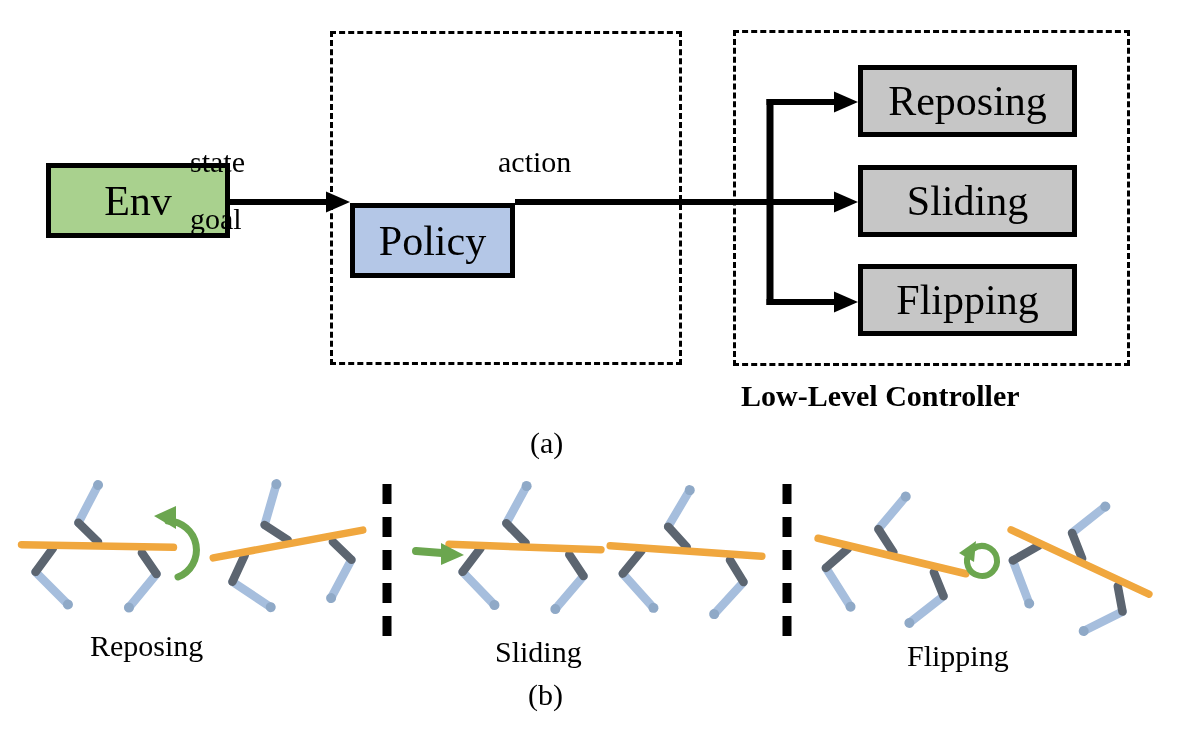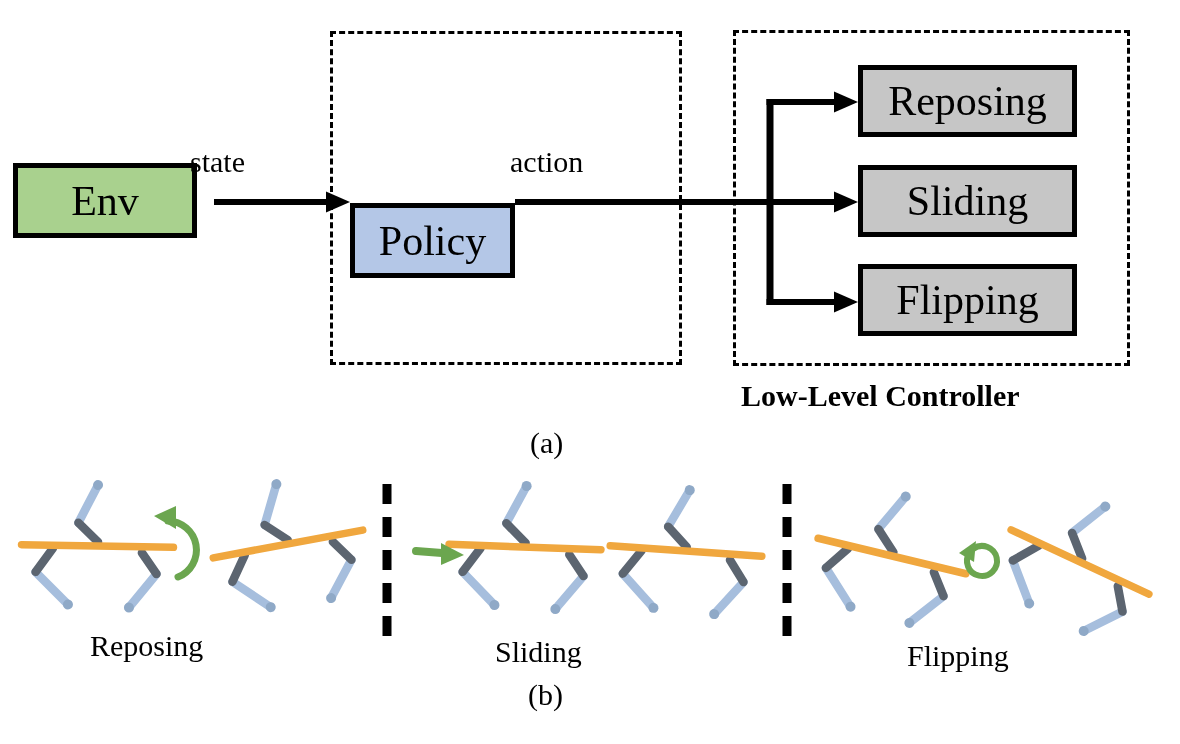--- a/index.html
+++ b/index.html
@@ -8,42 +8,42 @@
     font-family:"Liberation Serif", serif; color:#000; overflow:hidden;
   }
   svg.canvas { position:absolute; left:0; top:0; width:1180px; height:744px; }
 
   
   .node {
     position:absolute; box-sizing:border-box; border:5px solid #000;
     display:flex; align-items:center; justify-content:center;
     font-size:42px; line-height:1; white-space:nowrap;
   }
-  .env    { left:13px;  top:163px; width:184px; height:75px; background:#a9d18e; }
+  .env    { left:46px;  top:163px; width:184px; height:75px; background:#a9d18e; }
   .policy { left:350px; top:163px; width:165px; height:75px; background:#b4c7e7;margin-top:40px; }
   .skill  { left:858px; width:219px; height:72px; background:#c6c6c6; }
   .skill.s0 { top:65px; }
   .skill.s1 { top:165px; }
   .skill.s2 { top:264px; }
 
   
   .group {
     position:absolute; box-sizing:border-box; border:3px dashed #000;
   }
   .group.mid { left:330px; top:31px; width:352px; height:334px; }
   .group.low { left:733px; top:30px; width:397px; height:336px; }
 
   
   .lbl {
     position:absolute; font-size:30px; line-height:1.05;
     white-space:nowrap;
   }
   .lbl.state   { left:190px; top:146px; width:160px; }
   .lbl.goal    { left:190px; top:203px; width:160px; }
-  .lbl.action  { left:510px; top:146px; width:160px; }
+  .lbl.action  { left:498px; top:146px; width:160px; }
   .lbl.midlbl  { left:321px; top:380px; width:370px; }
   .lbl.lowlbl  { left:741px; top:380px; width:370px;font-weight:bold; }
   .lbl.cap-a   { left:530px; top:427px; width:100px; }
   .lbl.b0      { left:90px;  top:630px; width:200px; }
   .lbl.b1      { left:495px; top:636px; width:200px; }
   .lbl.b2      { left:907px; top:640px; width:200px; }
   .lbl.cap-b   { left:528px; top:679px; width:100px; }
 </style>
 </head>
 <body>
@@ -117,20 +117,21 @@
   <div class="group low"></div>
 
   <div class="node env">Env</div>
   <div class="node policy">Policy</div>
 
   <div class="node skill s0">Reposing</div>
   <div class="node skill s1">Sliding</div>
   <div class="node skill s2">Flipping</div>
 
   <div class="lbl state">state</div>
+  <div class="lbl goal">goal</div>
   <div class="lbl action">action</div>
 
   <div class="lbl lowlbl">Low-Level Controller</div>
   <div class="lbl cap-a">(a)</div>
 
   <div class="lbl b0">Reposing</div>
   <div class="lbl b1">Sliding</div>
   <div class="lbl b2">Flipping</div>
   <div class="lbl cap-b">(b)</div>
 

